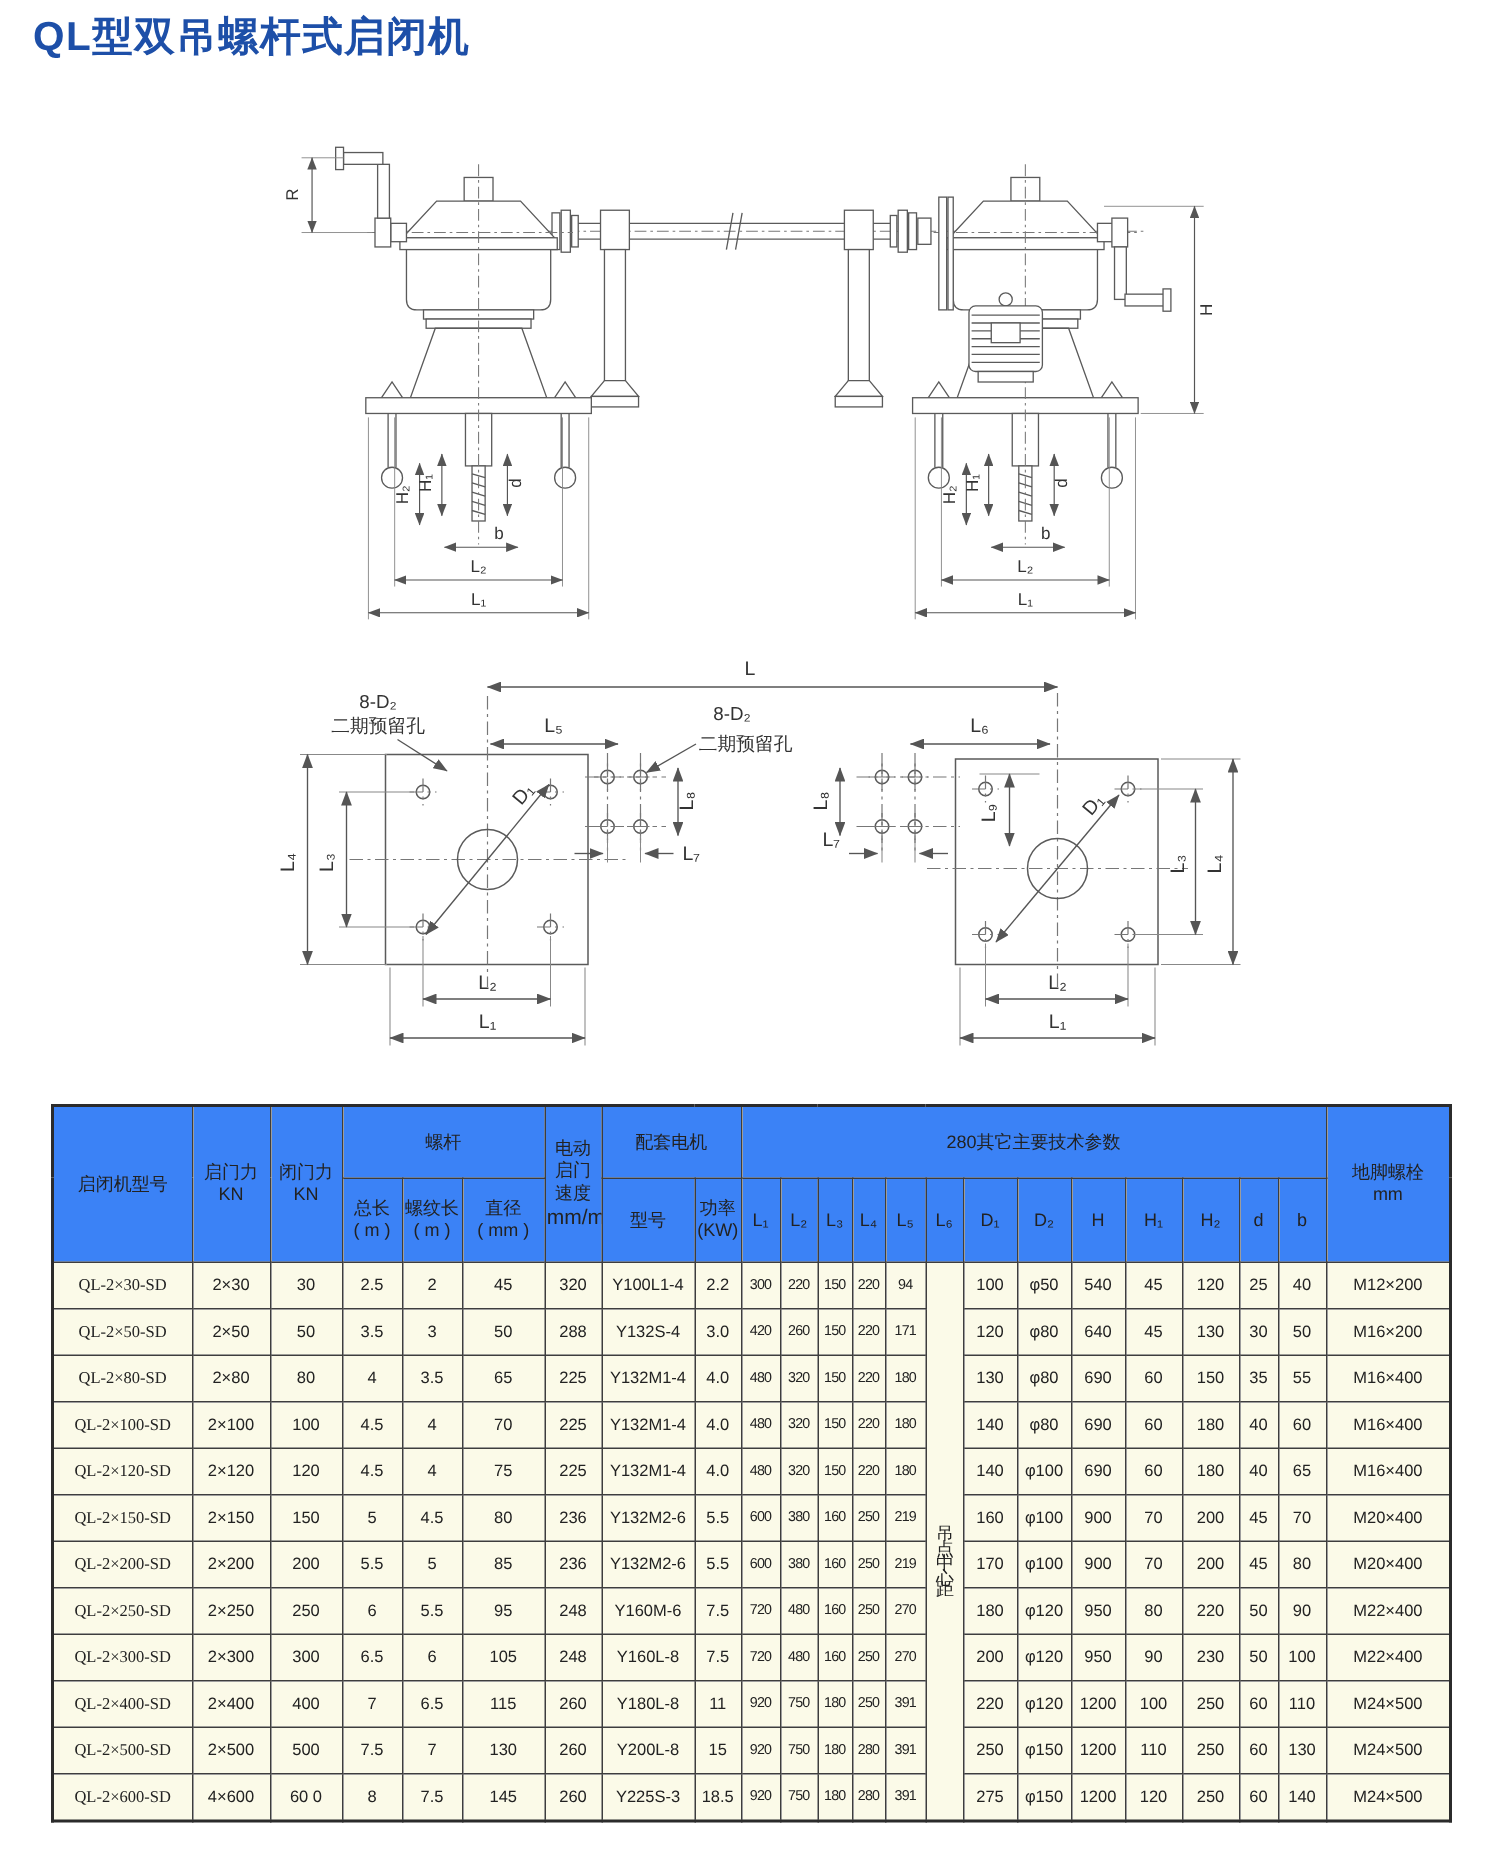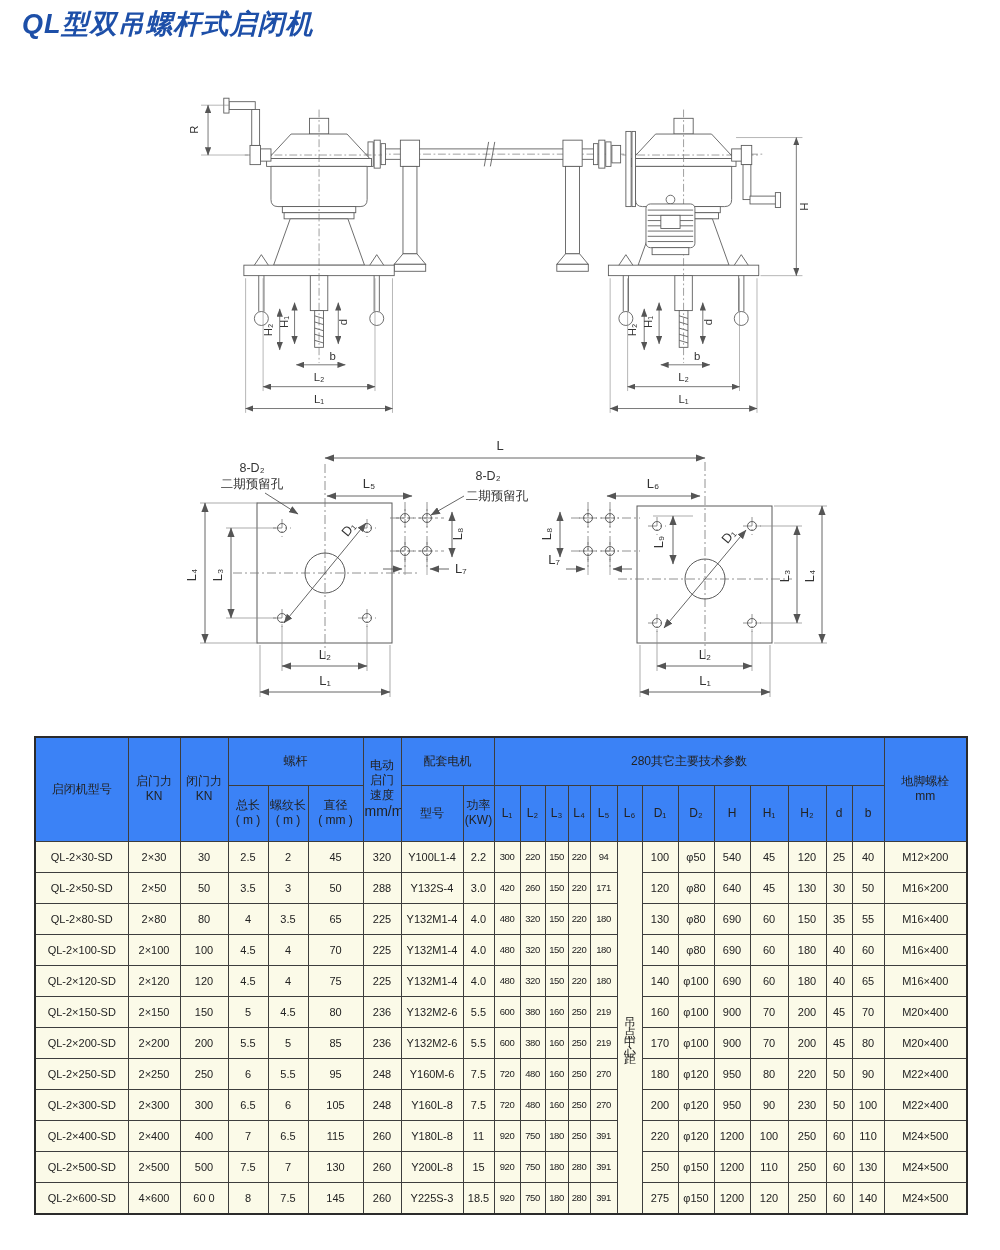--- a/index.html
+++ b/index.html
@@ -5,21 +5,20 @@
   html,body{margin:0;padding:0;background:#ffffff;}
   body{
     width:1000px;height:1250px;overflow:hidden;
     font-family:"Liberation Sans","DejaVu Sans",sans-serif;
     color:#222;
   }
   .page-title{
     margin:6px 16px 2px 22px;
     font-size:27px;font-weight:bold;letter-spacing:1px;
     color:#1d4fa8;
-    font-style:italic;
   }
   svg{display:block;}
   svg text{font-family:"Liberation Sans","DejaVu Sans",sans-serif;fill:#333;}
   .ln{stroke:#5a5a5a;stroke-width:1;fill:none;}
   .sol{stroke:#5a5a5a;stroke-width:1;fill:#ffffff;}
   .cl{stroke:#777;stroke-width:0.8;fill:none;stroke-dasharray:9 3 2 3;}
   .dim{stroke:#555;stroke-width:0.9;fill:none;}
   .ext{stroke:#888;stroke-width:0.7;fill:none;}
   .dt{font-size:13px;}
   .nt{font-size:12.5px;}
@@ -34,21 +33,21 @@
     padding:0 1px;overflow:hidden;
   }
   table.spec{border:2px solid #2b2b2b;}
   table.spec thead th{
     background:#3b82f6;font-weight:normal;font-size:12px;
     white-space:pre-line;line-height:1.25;
   }
   table.spec thead tr:first-child{height:48px;}
   table.spec thead tr:last-child{height:56px;}
   table.spec tbody td{background:#fbfae8;height:30px;font-size:11px;}
-  table.spec tbody td.c-model{font-size:11px;}
+  table.spec tbody td.c-model{font-size:11px;font-family:Liberation Serif, serif;}
   table.spec tbody td.c-sm{font-size:9.5px;letter-spacing:-0.5px;}
   table.spec td.c-vert{
     background:#fbfae8;font-size:12px;
     writing-mode:vertical-rl;text-orientation:upright;
     letter-spacing:9px;padding-top:6px;
   }
   .unit{font-size:14px;display:block;}
 </style>
 </head>
 <body>

